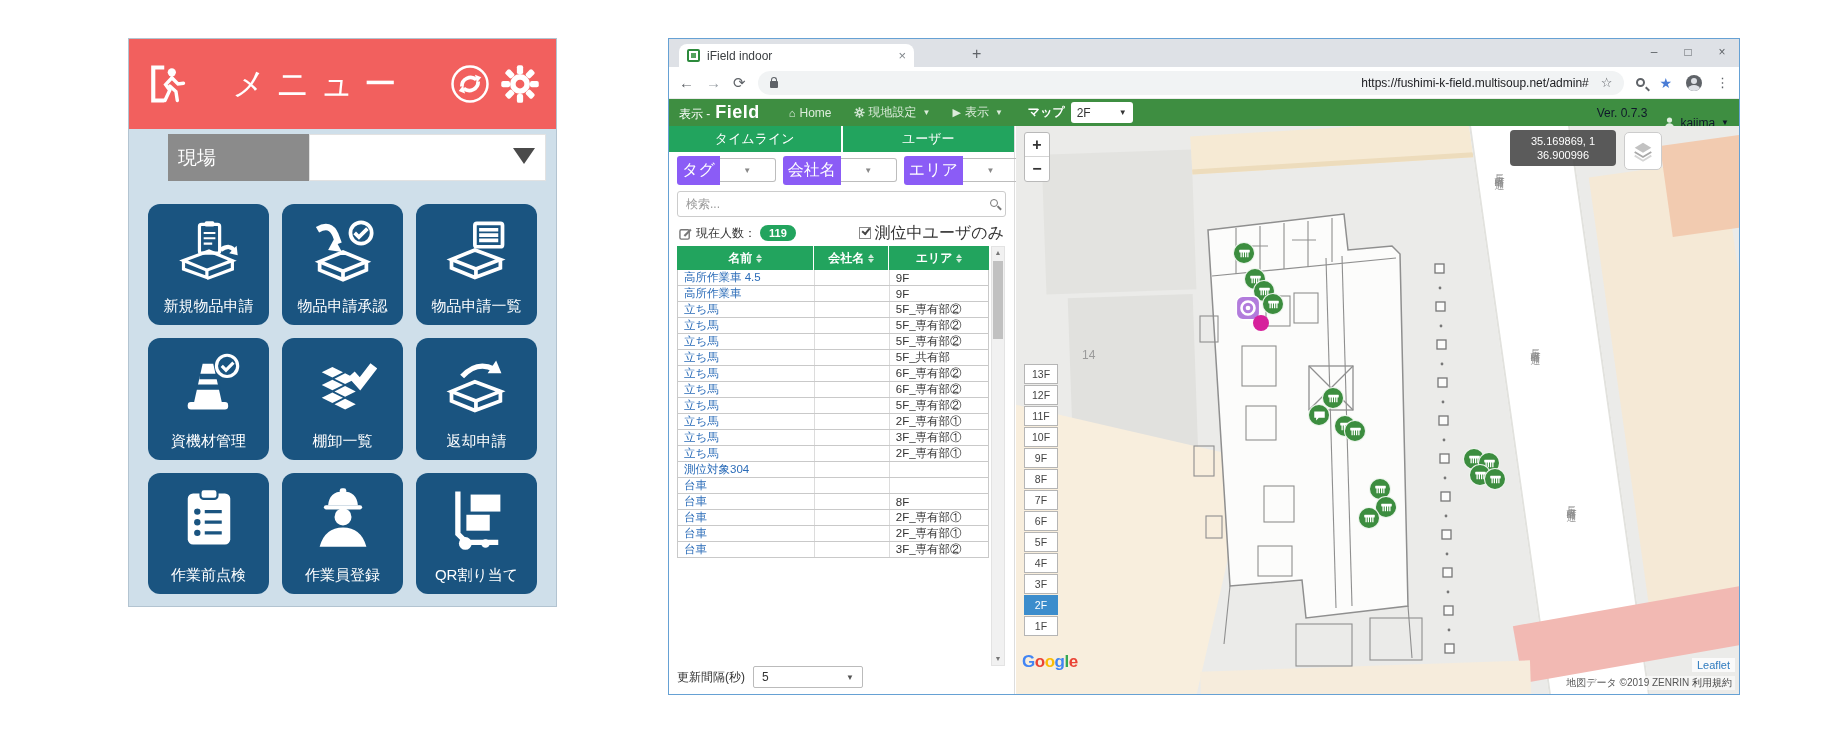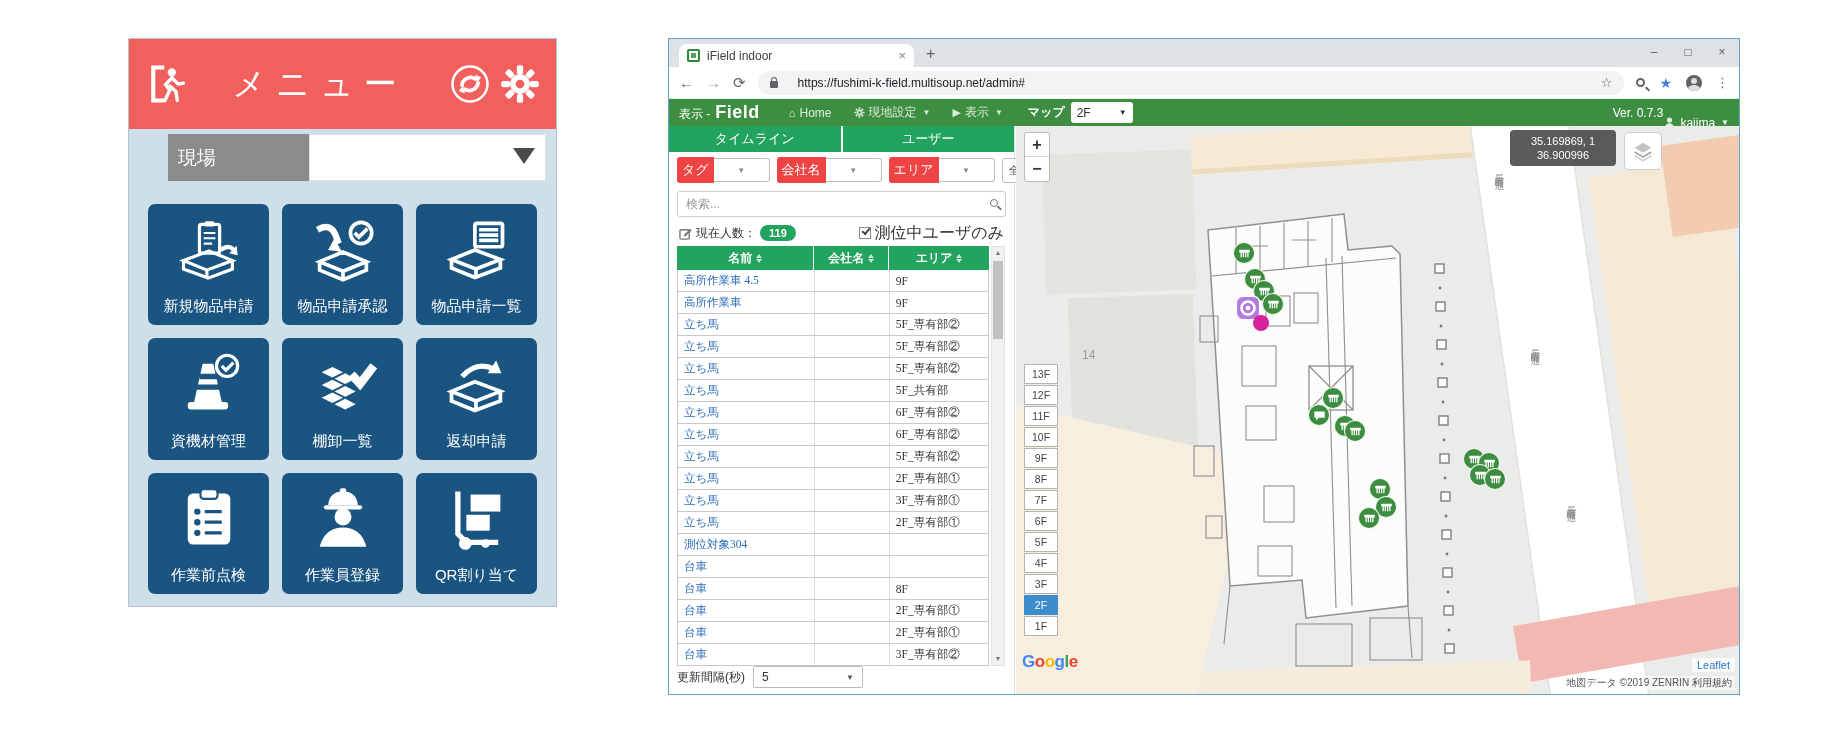--- a/index.html
+++ b/index.html
@@ -18,46 +18,46 @@
 
   .site-row { position:absolute; left:39px; top:95px; width:378px; height:47px; display:flex; background:#fff; }
   .site-label { width:141px; background:#8b8b8b; color:#fff; font-size:19px;
     display:flex; align-items:center; padding-left:10px; }
   .site-select { flex:1; position:relative; background:#fff; border:1px solid #e2e2e2; }
   .site-caret { position:absolute; right:10px; top:13px; width:0; height:0;
     border-left:11px solid transparent; border-right:11px solid transparent; border-top:16px solid #4a4a4a; }
 
   .tile-grid { position:absolute; left:19px; top:165px; right:19px; bottom:12px;
     display:grid; grid-template-columns:repeat(3,1fr); grid-template-rows:repeat(3,1fr); gap:13px; }
-  .tile { background:#1a5480; border-radius:7px; color:#fff; display:flex; flex-direction:column;
+  .tile { background:#1a5480; border-radius:12px; color:#fff; display:flex; flex-direction:column;
     align-items:center; cursor:pointer; }
   .tile-icon { flex:1; display:flex; align-items:center; justify-content:center; width:100%; }
   .tile-icon svg { width:68px; height:68px; }
   .tile-label { font-size:15px; padding-bottom:9px; }
 
   
   .browser { position:absolute; left:668px; top:38px; width:1072px; height:657px;
     background:#fff; border:1px solid #66a1d4; }
-  .titlebar { position:absolute; left:0; top:0; right:0; height:28px; background:#dee1e6; display:flex; }
+  .titlebar { position:absolute; left:0; top:0; right:0; height:28px; background:#dee1e6; display:flex;gap:46px; }
   .tab { margin:5px 0 0 10px; width:235px; background:#fff; border-radius:8px 8px 0 0;
     display:flex; align-items:center; gap:7px; padding:0 8px; font-size:12px; color:#3c4043; }
   .tab-fav { width:13px; height:13px; border:2px solid #2c8a3c; border-radius:2px; position:relative; }
   .tab-fav:after { content:""; position:absolute; left:2px; top:2px; right:2px; bottom:2px; background:#54a25e; }
   .tab-title { flex:1; white-space:nowrap; overflow:hidden; }
   .tab-close { color:#80868b; font-size:13px; }
   .newtab { color:#5f6368; font-size:16px; margin:6px 0 0 12px; }
   .wincontrols { margin-left:auto; display:flex; }
   .wincontrols span { width:34px; text-align:center; line-height:26px; color:#5f6368; font-size:12px; }
 
   .addressbar { position:absolute; left:0; top:28px; right:0; height:32px; background:#fff;
     display:flex; align-items:center; padding:0 10px; gap:12px; border-bottom:1px solid #ebebeb; }
   .navarrow { color:#5f6368; font-size:15px; }
   .navarrow.dim { color:#9aa0a6; }
   .omnibox { flex:1; height:24px; background:#f1f3f4; border-radius:13px; display:flex;
-    align-items:center; padding:0 12px; gap:20px; }
+    align-items:center; padding:0 12px; gap:12px;text-align:right; }
   .lock { width:8px; height:7px; background:#5f6368; border-radius:1px; position:relative; margin-top:3px; }
   .lock:before { content:""; position:absolute; left:1px; top:-4px; width:4px; height:4px;
     border:1.5px solid #5f6368; border-bottom:none; border-radius:3px 3px 0 0; }
   .url { font-size:12px; color:#202124; flex:1; white-space:nowrap; overflow:hidden; }
   .ob-star { color:#5f6368; font-size:13px; }
   .bar-icons { display:flex; gap:14px; align-items:center; }
   .mag { width:9px; height:9px; border:2px solid #5f6368; border-radius:50%; position:relative; }
   .mag:after { content:""; position:absolute; left:7px; top:8px; width:5px; height:2px; background:#5f6368; transform:rotate(45deg); }
   .star-b { color:#4a7dd6; font-size:14px; }
   .avatar { width:16px; height:16px; border-radius:50%; background:#5f6368; position:relative; overflow:hidden; }
@@ -71,31 +71,31 @@
   .brand .pre { font-size:12px; }
   .brand .name { font-size:18px; font-weight:bold; letter-spacing:0.5px; }
   .nav-item { display:flex; align-items:center; gap:4px; font-size:12px; padding:0 11px; height:100%; color:#dcecdb; }
   .nav-item .glyph { font-size:11px; }
   .nav-item .gsvg { width:11px; height:11px; }
   .caret { font-size:8px; margin-left:2px; }
   .map-label { font-weight:bold; color:#fff; font-size:12px; padding:0 6px 0 14px; }
   .floor-select { background:#fff; color:#333; font-size:12px; border-radius:3px; width:62px; height:21px;
     display:flex; align-items:center; justify-content:space-between; padding:0 6px; }
   .floor-select .caret { color:#333; }
-  .nav-right { margin-left:auto; display:flex; align-items:center; font-size:12px; color:#ffffff; }
+  .nav-right { margin-left:auto; display:flex; align-items:center; gap:16px; font-size:12px; color:#0f172a; }
   .user-chip { display:flex; align-items:center; gap:4px;margin-top:20px; }
   .user-chip svg { width:13px; height:13px; }
 
   
   .sidebar { position:absolute; left:0; top:87px; width:346px; bottom:0; background:#fff; border-right:1px solid #ddd; }
   .side-tabs { display:flex; height:26px; gap:2px; background:#fff; }
   .side-tab { flex:1; background:#22a45e; color:#fff; font-size:13px; display:flex; align-items:center; justify-content:center; }
   .filters { height:36px; display:flex; align-items:center; padding:0 8px; gap:7px; }
   .fgroup { display:flex; align-items:center; }
-  .fbadge { background:#ef4444; color:#fff; font-size:13px; padding:4px 5px; border-radius:3px 0 0 3px; white-space:nowrap; }
+  .fbadge { background:#8b5cf6; color:#fff; font-size:16px; padding:4px 5px; border-radius:3px 0 0 3px; white-space:nowrap; }
   .fselect { width:56px; height:24px; border:1px solid #bdbdbd; border-left:none; border-radius:0 3px 3px 0;
     display:flex; align-items:center; justify-content:center; color:#888; font-size:8px; }
   .clear-btn { margin-left:auto; border:1px solid #bdbdbd; background:#fff; color:#555; font-size:11px;
     padding:4px 6px; border-radius:3px; white-space:nowrap; }
   .search-row { height:32px; padding:3px 8px; position:relative; }
   .search-input { width:100%; height:26px; border:1px solid #ccc; border-radius:3px; font-size:12px;
     padding:0 26px 0 8px; color:#333; font-family:"Liberation Sans",sans-serif; }
   .search-input::placeholder { color:#9a9a9a; }
   .search-mag { position:absolute; right:16px; top:11px; width:8px; height:8px; border:1.5px solid #777; border-radius:50%; }
   .search-mag:after { content:""; position:absolute; left:6px; top:7px; width:5px; height:1.5px; background:#777; transform:rotate(45deg); }
@@ -109,21 +109,21 @@
 
   .utable { position:absolute; left:8px; top:120px; width:312px; }
   .thead { display:flex; height:24px; background:#22a45e; color:#fff; font-size:12px; font-weight:bold; }
   .th { display:flex; align-items:center; justify-content:center; gap:4px; border-right:1px solid #fff; }
   .th:last-child { border-right:none; }
   .c0 { width:44%; } .c1 { width:24%; } .c2 { width:32%; }
   .sort { display:inline-flex; flex-direction:column; gap:1px; }
   .sort i { display:block; width:0; height:0; border-left:3px solid transparent; border-right:3px solid transparent; }
   .sort .up { border-bottom:4px solid #cfe9d8; }
   .sort .dn { border-top:4px solid #cfe9d8; }
-  .trow { display:flex; height:22px; border:1px solid #c9c9c9; border-top:none; font-size:11.5px; align-items:center; background:#fff;font-family:Liberation Serif, serif; }
+  .trow { display:flex; height:16px; border:1px solid #c9c9c9; border-top:none; font-size:11.5px; align-items:center; background:#fff; }
   .td { padding:0 6px; white-space:nowrap; overflow:hidden; height:100%; display:flex; align-items:center; }
   .td.link { color:#2b6cb8; }
   .td.c1 { border-left:1px solid #dcdcdc; }
   .td.c2 { border-left:1px solid #dcdcdc; color:#333; }
 
   .tscroll { position:absolute; left:322px; top:120px; width:14px; height:420px; background:#f1f1f1; border:1px solid #e3e3e3; }
   .tscroll .arr { position:absolute; left:0; width:12px; height:12px; text-align:center; font-size:7px; color:#777; line-height:12px; }
   .tscroll .arr.up { top:0; }
   .tscroll .arr.down { bottom:0; }
   .tscroll .thumb { position:absolute; left:1px; top:14px; width:10px; height:78px; background:#c1c1c1; }

